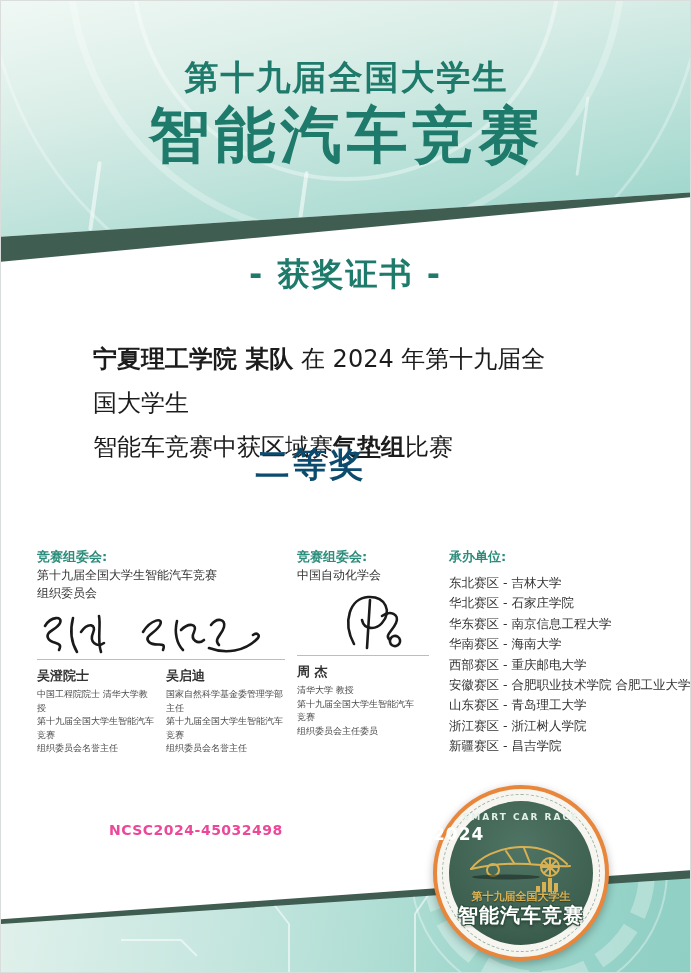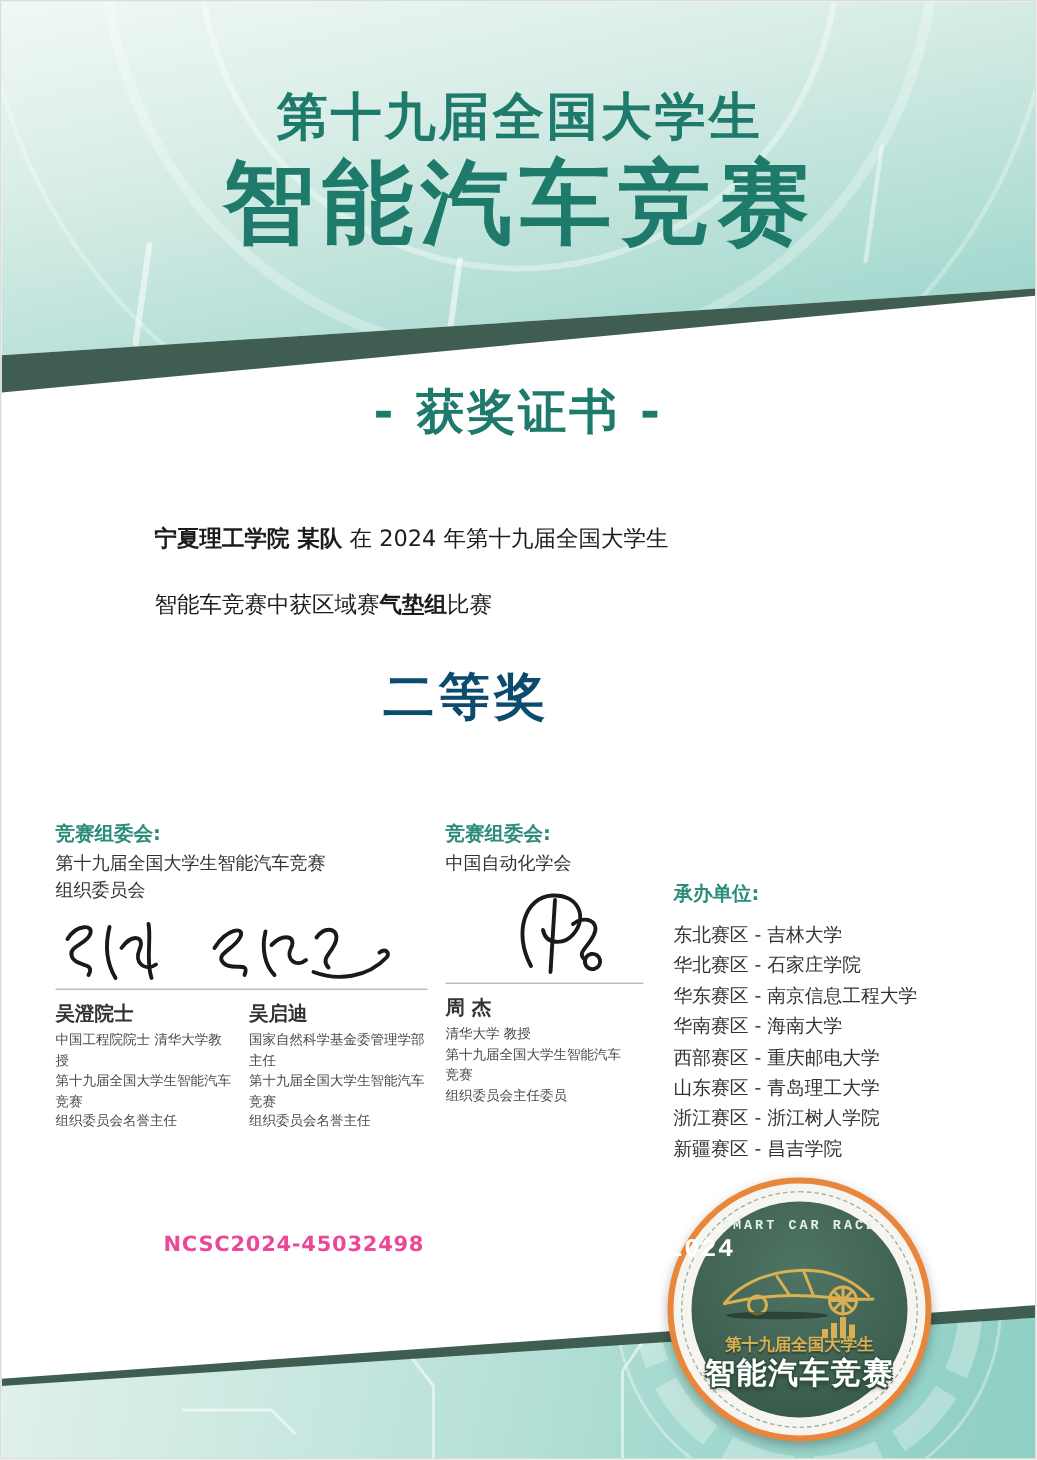--- a/index.html
+++ b/index.html
@@ -28,32 +28,32 @@
     position:absolute;inset:0;background:#3f5e51;
     clip-path:polygon(0 90%,100% 73%,100% 74.8%,0 99.5%);
   }
   .title1{position:absolute;top:54px;left:0;width:100%;text-align:center;
     font-size:34px;font-weight:800;letter-spacing:2px;color:#1e7a6a;}
   .title2{position:absolute;top:94px;left:0;width:100%;text-align:center;
     font-size:61px;font-weight:800;letter-spacing:5px;color:#1e7a6a;}
   
   .cert-heading{position:absolute;top:252px;left:0;width:100%;text-align:center;
     font-size:32px;font-weight:800;color:#1e7a6a;letter-spacing:2px;}
-  .cert-body{position:absolute;top:336px;left:102px;width:470px;
-    font-size:15px;line-height:44px;color:#1c1c1c;}
+  .cert-body{position:absolute;top:336px;left:92px;width:470px;
+    font-size:24px;line-height:44px;color:#1c1c1c;}
   .cert-body b{font-weight:700;}
   .award{position:absolute;top:441px;left:60px;width:500px;text-align:center;
     font-size:34px;font-weight:800;letter-spacing:3px;color:#0c4a6e;}
   
   .col{position:absolute;top:547px;}
   .col-heading{font-size:13px;font-weight:700;color:#2b8c7a;line-height:18px;}
   .col-line{font-size:12px;color:#333;line-height:18px;}
   .col-committee{left:36px;width:248px;}
   .col-host{left:296px;width:150px;}
-  .col-organizers{left:448px;width:240px;margin-top:40px;}
+  .col-organizers{left:448px;width:240px;}
   .sig-row{display:flex;align-items:flex-end;height:52px;margin-top:2px;}
   .sig-row svg{display:block;}
   .divider{border-top:1px solid #bdbdbd;margin-top:3px;}
   .names-row{display:flex;}
   .name-block{width:124px;}
   .signer-name{font-size:13px;font-weight:600;color:#333;margin:7px 0 3px;}
   .signer-title{font-size:9px;color:#4a4a4a;line-height:13.5px;}
   .org-list{margin-top:7px;}
   .org-item{font-size:12.5px;color:#333;line-height:20.4px;white-space:nowrap;}
   .host-sig{height:68px;display:flex;align-items:flex-end;justify-content:center;}
@@ -61,21 +61,21 @@
   .serial{position:absolute;top:821px;left:108px;font-size:14px;font-weight:700;
     letter-spacing:.5px;color:#ec4899;}
   
   .footer{position:absolute;left:0;bottom:0;width:691px;height:120px;}
   .footer-band{position:absolute;inset:0;background:#3f5e51;
     clip-path:polygon(0 56%,100% 15%,100% 23%,0 63%);}
   .footer-bg{position:absolute;inset:0;
     clip-path:polygon(0 60%,100% 22%,100% 100%,0 100%);
     background:linear-gradient(100deg,#e2f1ec 0%,#bfe4dc 40%,#9bd5ca 75%,#8fcfc4 100%);}
   
-  .badge{position:absolute;left:444px;top:784px;width:176px;height:176px;z-index:5;font-family:Liberation Mono, monospace;}
+  .badge{position:absolute;left:432px;top:784px;width:176px;height:176px;z-index:5;}
   .badge-outer{position:absolute;inset:0;border-radius:50%;background:#f7f5ef;
     border:4px solid #e8873b;box-shadow:0 3px 8px rgba(0,0,0,.28);}
   .badge-dash{position:absolute;inset:9px;border:1.5px dashed #9db3a7;border-radius:50%;}
   .badge-inner{position:absolute;inset:16px;border-radius:50%;
     background:radial-gradient(circle at 50% 32%,#507464 0%,#3c5f50 70%,#33523f 100%);}
   .badge-smart{position:absolute;top:27px;left:0;width:100%;text-align:center;
     font-size:9px;font-weight:700;letter-spacing:2px;color:#e4f1ea;}
   .badge-year{position:absolute;top:39px;left:0;width:100%;text-align:left;
     font-size:17px;font-weight:800;letter-spacing:1px;color:#ffffff;}
   .badge-car{position:absolute;top:55px;left:33px;}
@@ -178,20 +178,21 @@
   </div>
 
   <div class="col col-organizers">
     <div class="col-heading">承办单位:</div>
     <div class="org-list">
       <div class="org-item">东北赛区 - 吉林大学</div>
       <div class="org-item">华北赛区 - 石家庄学院</div>
       <div class="org-item">华东赛区 - 南京信息工程大学</div>
       <div class="org-item">华南赛区 - 海南大学</div>
       <div class="org-item">西部赛区 - 重庆邮电大学</div>
+      <div class="org-item">安徽赛区 - 合肥职业技术学院 合肥工业大学</div>
       <div class="org-item">山东赛区 - 青岛理工大学</div>
       <div class="org-item">浙江赛区 - 浙江树人学院</div>
       <div class="org-item">新疆赛区 - 昌吉学院</div>
     </div>
   </div>
 
   <div class="serial">NCSC2024-45032498</div>
 
   <div class="footer">
     <div class="footer-band"></div>

